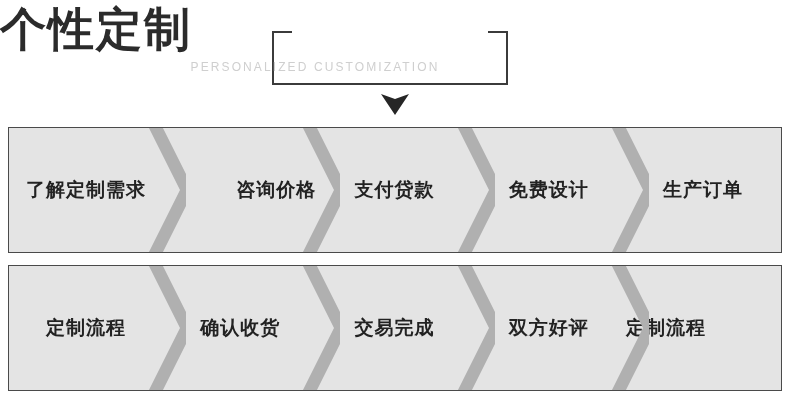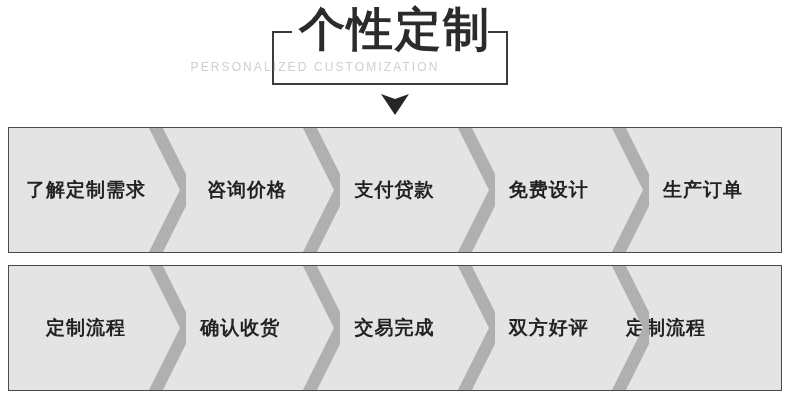--- a/index.html
+++ b/index.html
@@ -50,21 +50,21 @@
     width: 196px;
     height: 16px;
     background: #ffffff;
   }
 
   .title-main {
     position: absolute;
     left: 0;
     top: 2px;
     width: 790px;
-    text-align: center;
+    text-align: left;
     font-size: 46px;
     line-height: 54px;
     font-weight: bold;
     color: #2b2b2b;
     letter-spacing: 2px;
     white-space: nowrap;
   }
 
   .title-sub {
     position: absolute;
@@ -157,21 +157,21 @@
       </svg>
     </div>
 
   </div>
 
   <div class="flow-row row-1">
     <div class="row-inner" id="row-inner-0">
         <div class="step" style="left: 0px; width: 154.2px;">
           <div class="step-label">了解定制需求</div>
         </div>
-        <div class="step" style="left: 161px; width: 154.2px;">
+        <div class="step" style="left: 153px; width: 154.2px; justify-content: flex-end;">
           <div class="step-label">咨询价格</div>
         </div>
         <div class="step" style="left: 462.6px; width: 154.2px;">
           <div class="step-label">免费设计</div>
         </div>
         <div class="step" style="left: 308.4px; width: 154.2px;">
           <div class="step-label">支付贷款</div>
         </div>
         <div class="step" style="left: 616.8px; width: 154.2px;">
           <div class="step-label">生产订单</div>

